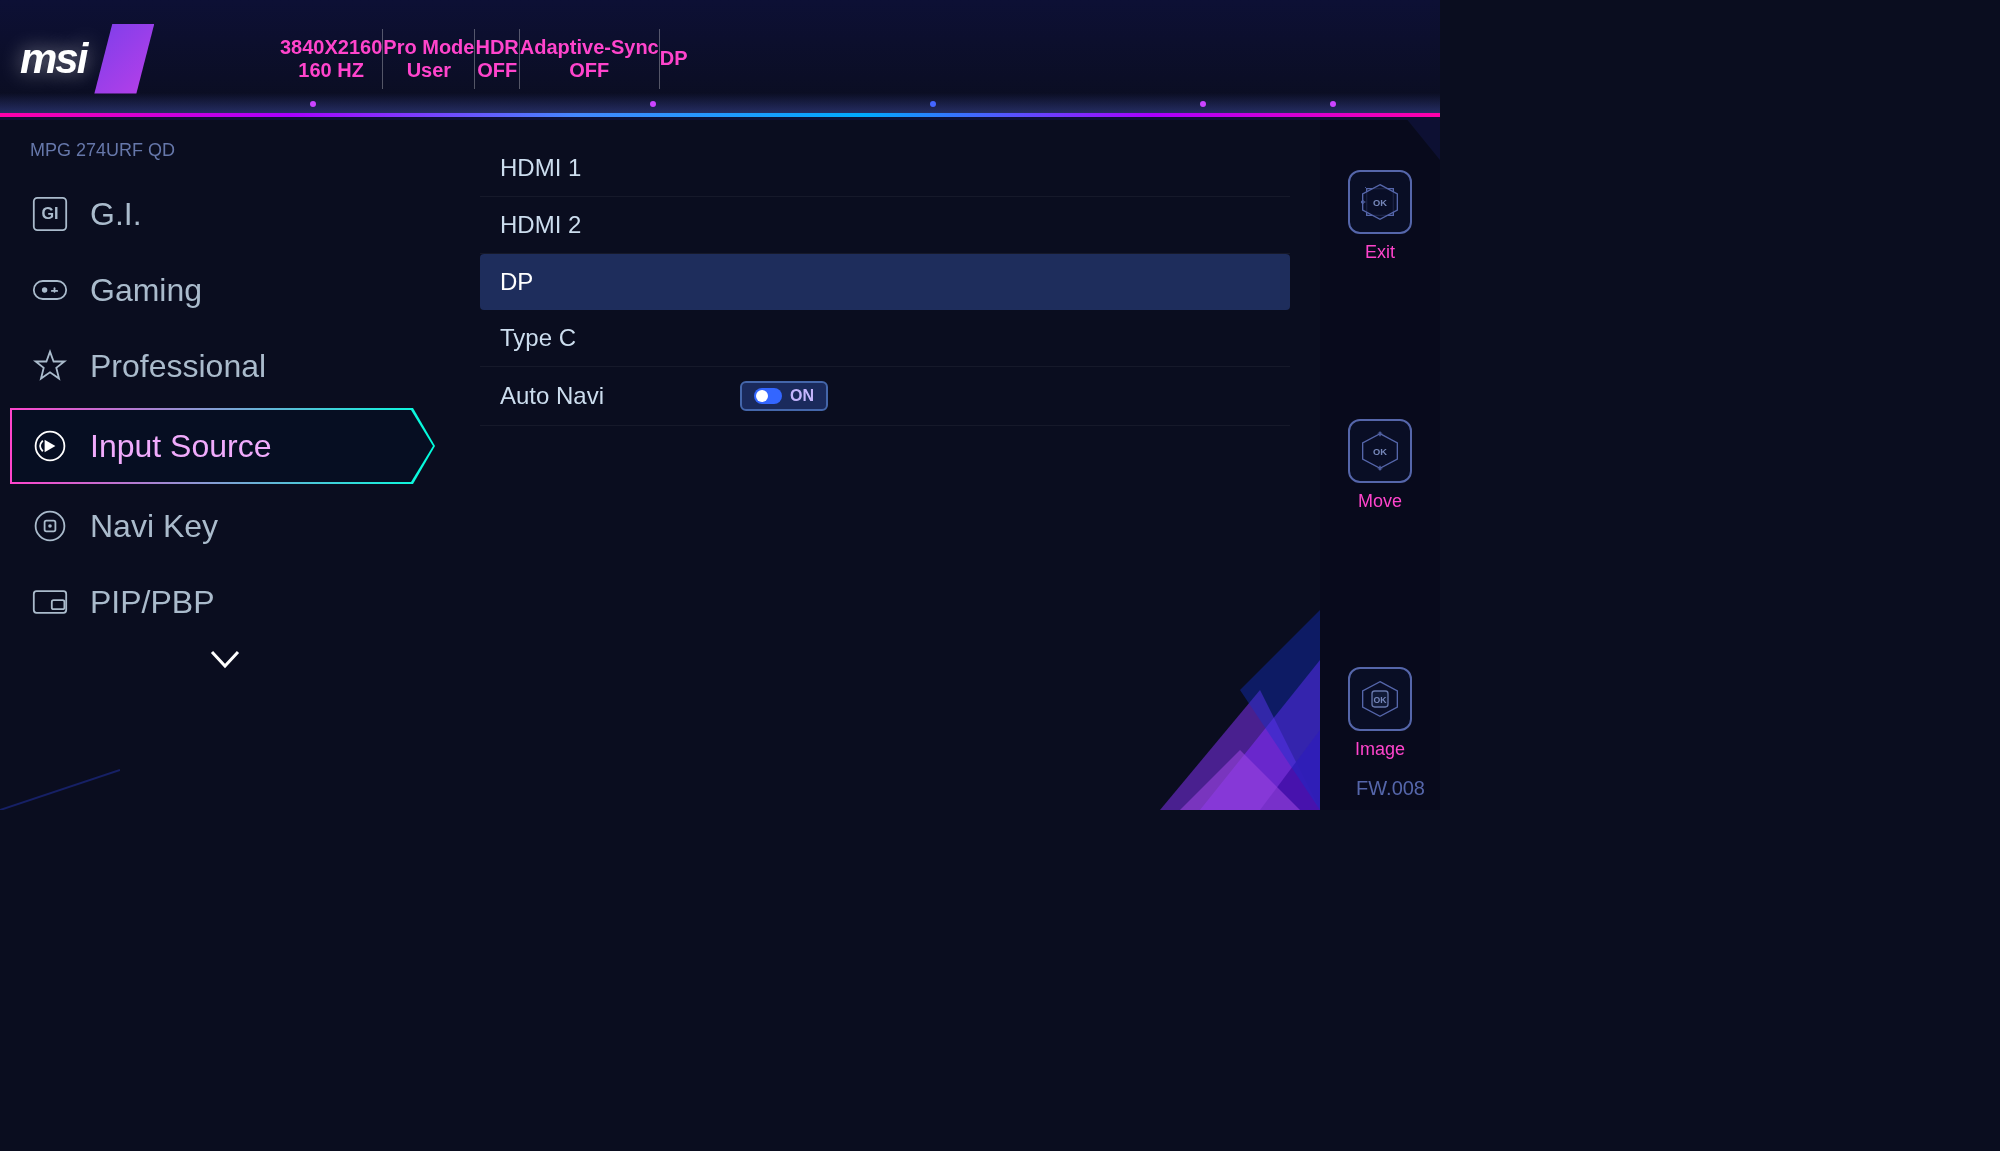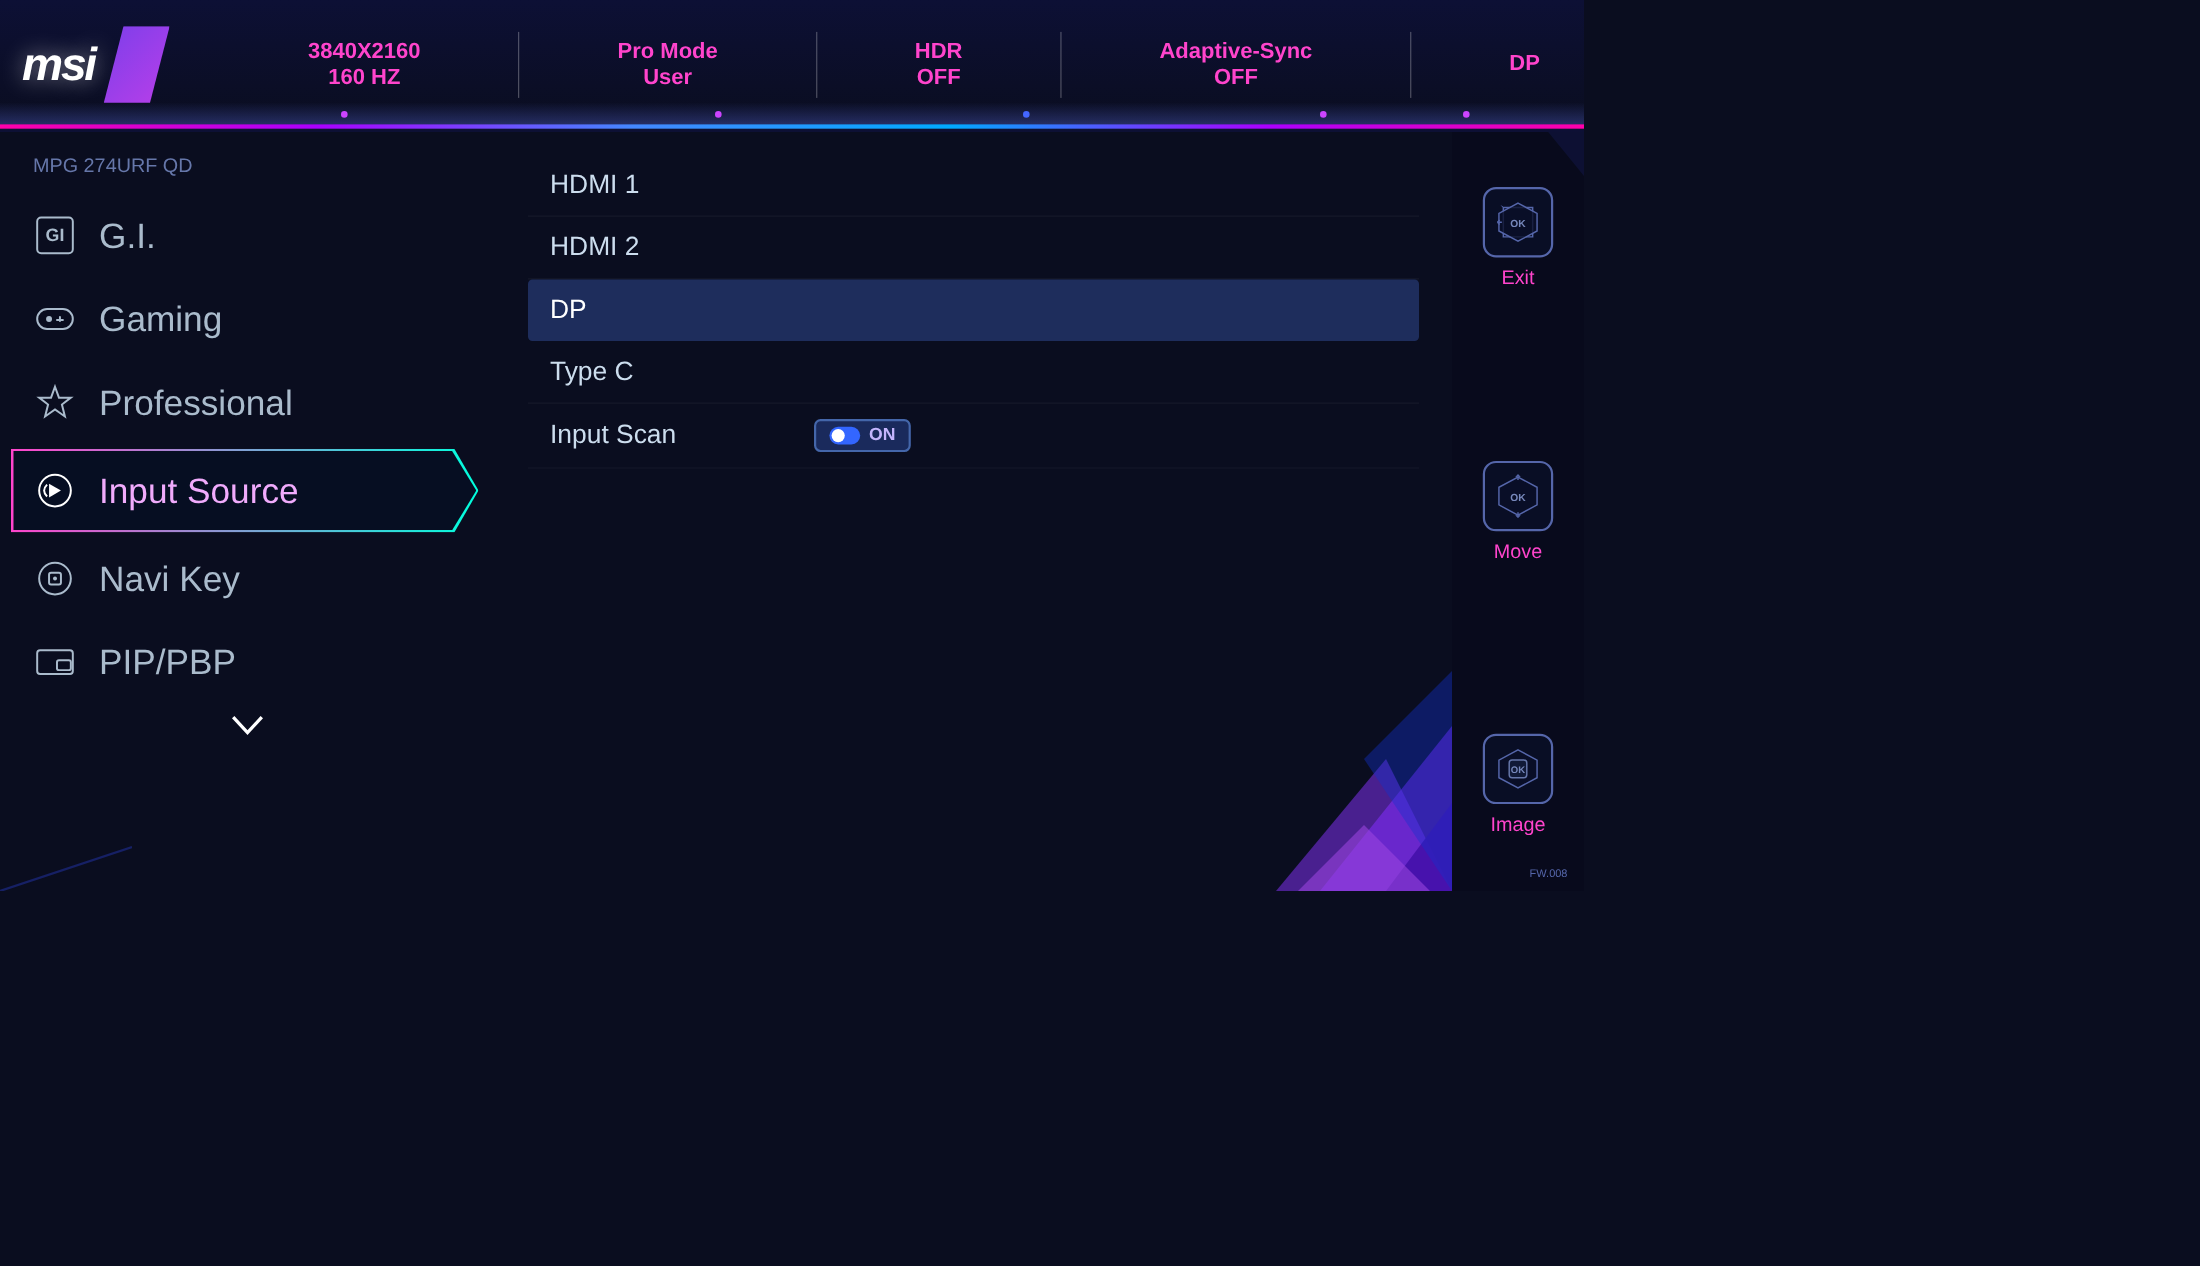--- a/index.html
+++ b/index.html
@@ -91,21 +91,21 @@
       clip-path: polygon(30% 0%, 100% 0%, 70% 100%, 0% 100%);
       margin-left: 8px;
       opacity: 0.9;
     }
 
     
     .header-info {
       display: flex;
       align-items: center;
       flex: 1;
-      justify-content: space-between;
+      justify-content: flex-start;
       padding: 0 20px;
     }
 
     .header-divider {
       width: 1px;
       height: 60px;
       background: rgba(255,255,255,0.3);
     }
 
     .header-item {
@@ -300,21 +300,21 @@
       color: #ff44cc;
       font-size: 18px;
       font-weight: 500;
     }
 
     .fw-label {
       position: absolute;
       bottom: 10px;
       right: 15px;
       color: #5566aa;
-      font-size: 10px;
+      font-size: 20px;
     }
   </style>
 </head>
 <body>
 
 <div class="bg-decor">
 
   <svg style="position:absolute;right:0;top:0;width:130px;height:160px" viewBox="0 0 130 160">
     <polygon points="130,0 0,0 130,160" fill="#1a2060" opacity="0.7"></polygon>
     <polygon points="130,0 60,0 130,80" fill="#2233aa" opacity="0.5"></polygon>
@@ -493,21 +493,21 @@
 
     <div class="content-item selected">
       <span class="content-label" style="padding-left:0;">DP</span>
     </div>
 
     <div class="content-item">
       <span class="content-label">Type C</span>
     </div>
 
     <div class="content-item" style="display:flex;align-items:center;">
-      <span class="content-label">Input Scan</span>
+      <span class="content-label">Auto Navi</span>
 
       <div class="toggle-on" style="margin-left:60px;">
         <div class="toggle-indicator">
           <div class="toggle-dot"></div>
         </div>
         <span class="toggle-text">ON</span>
       </div>
     </div>
   </div>
 

